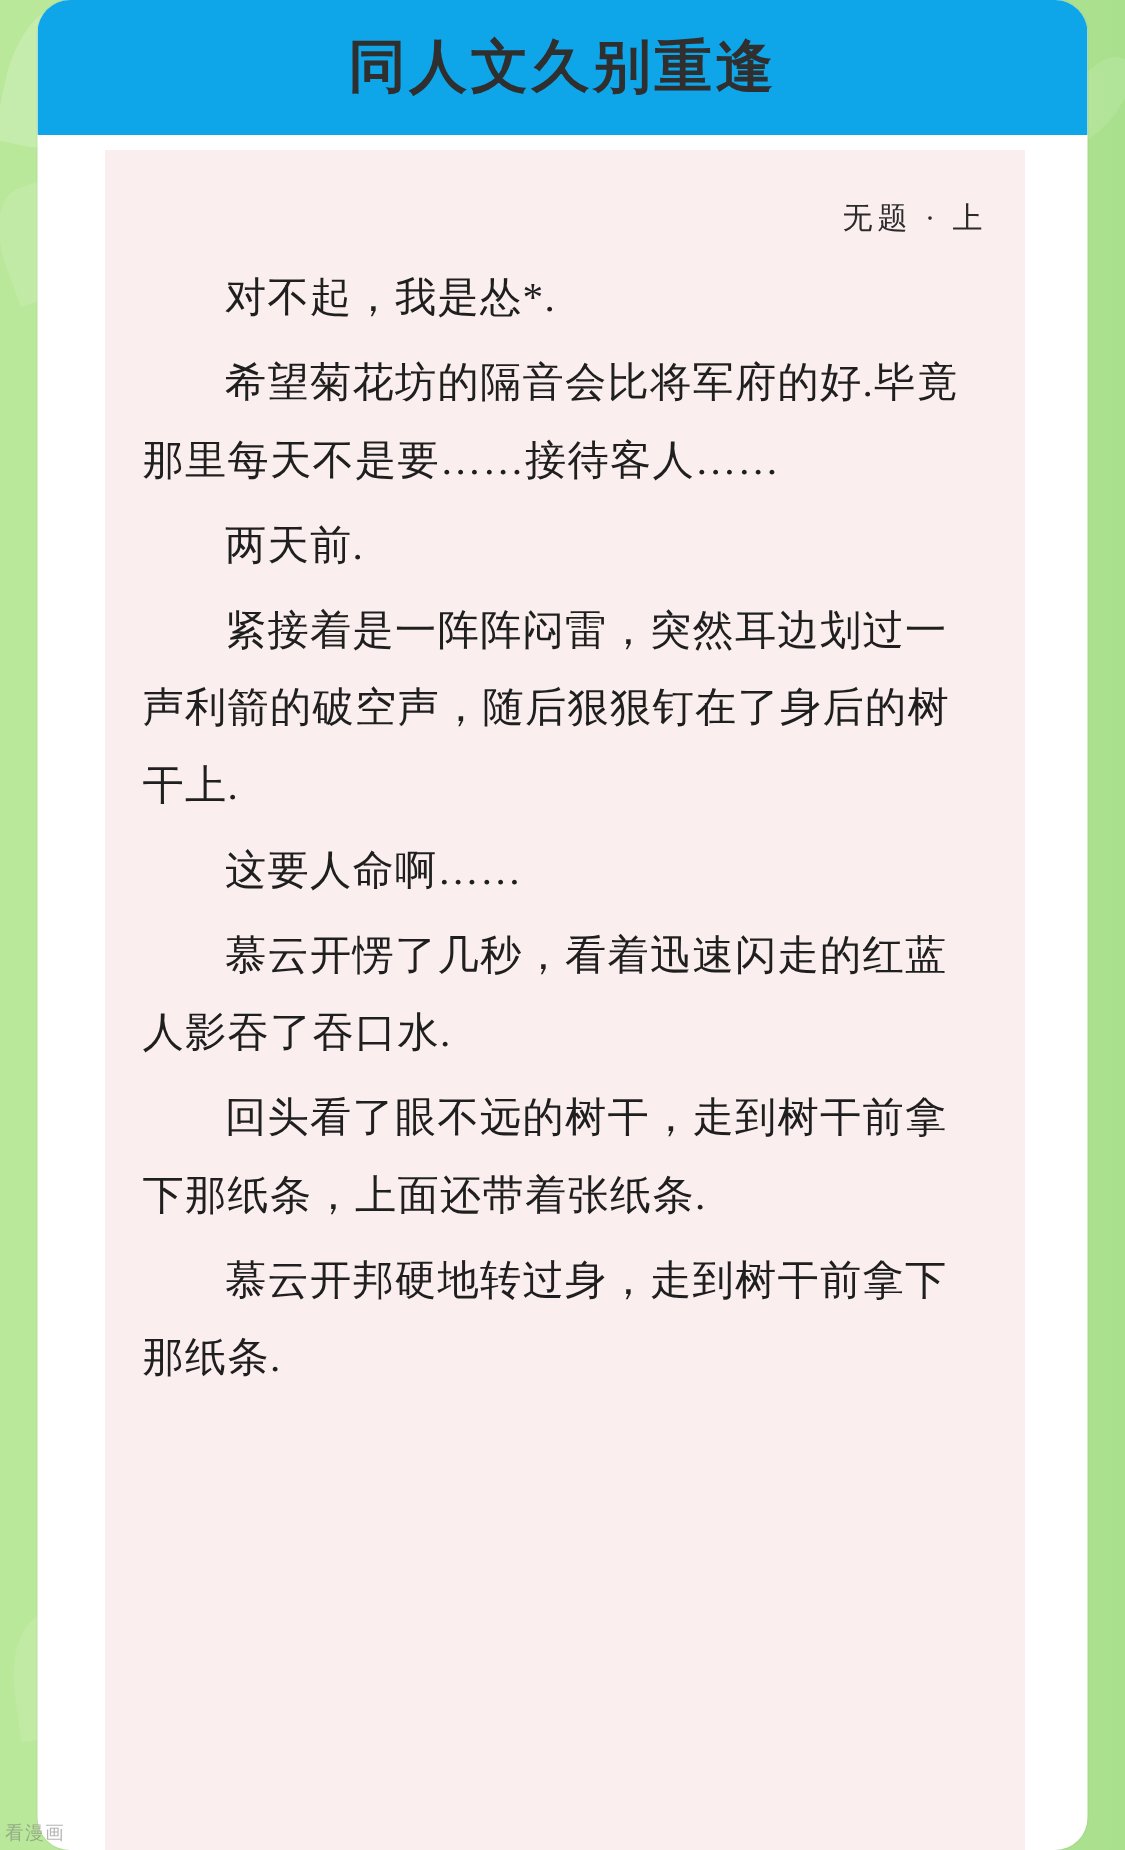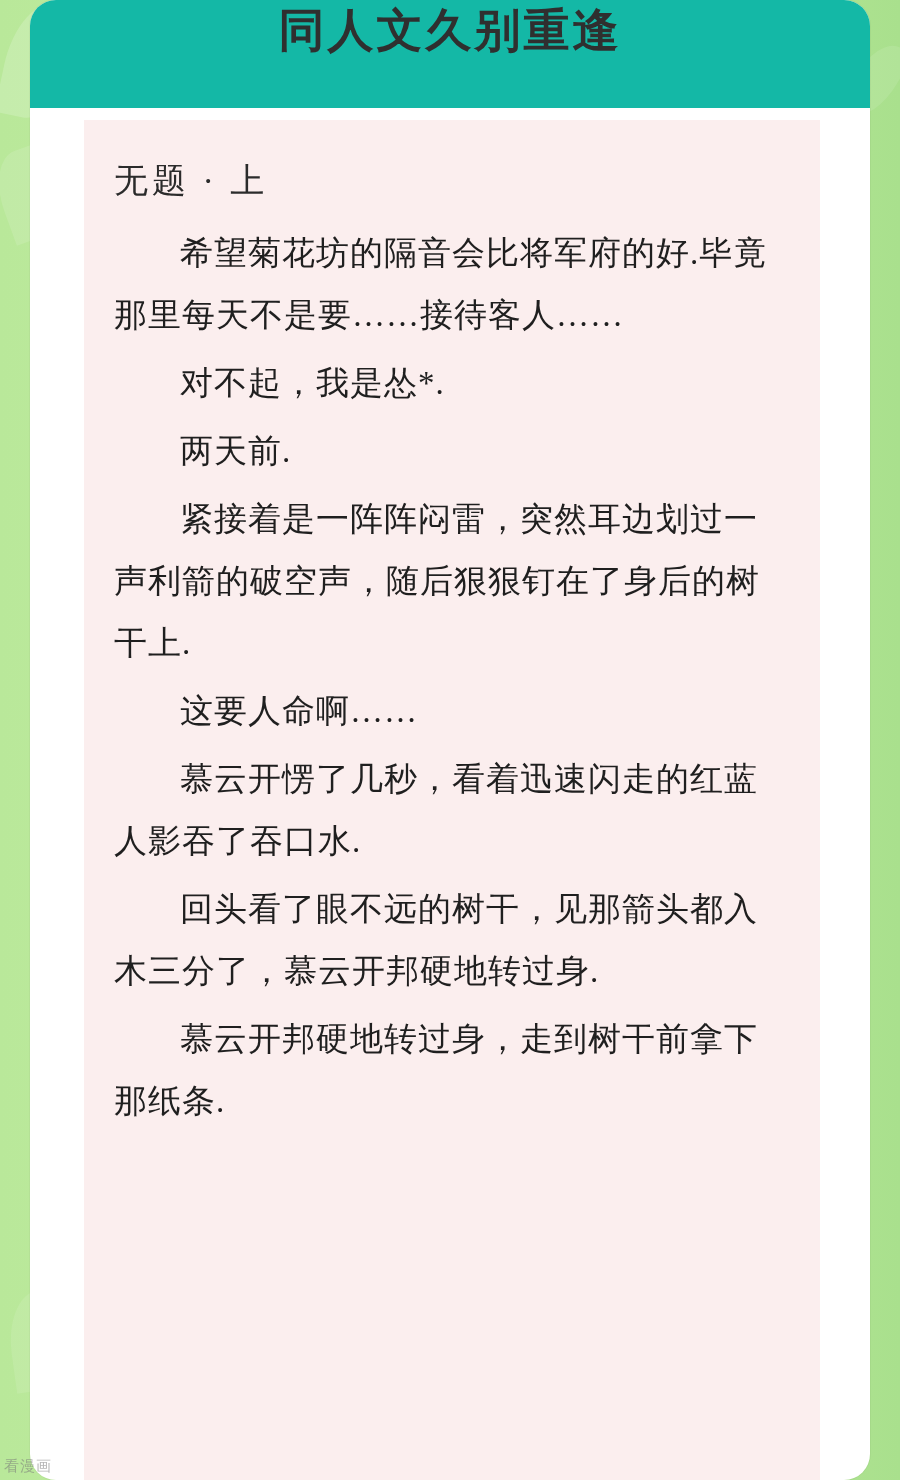--- a/index.html
+++ b/index.html
@@ -38,43 +38,44 @@
     width: 840px;
     height: 1480px;
     background: #ffffff;
     border-radius: 26px;
     box-shadow: 0 0 0 1px rgba(0,0,0,0.03);
     overflow: hidden;
   }
   .title-bar {
     height: 108px;
     display: flex;
+    align-items: center;
     justify-content: center;
-    background: #14b8a6;
+    background: #0ea5e9;
   }
   .title-bar .title {
     font-family: "Liberation Sans", "DejaVu Sans", sans-serif;
     font-weight: bold;
     font-size: 46px;
     letter-spacing: 3px;
     color: #2f2f2f;
   }
   .paper {
     position: absolute;
     left: 54px;
     top: 120px;
     width: 736px;
     bottom: 0;
     background: #fbeeee;
     padding: 26px 30px 0 30px;
     box-sizing: border-box;
   }
   .subtitle {
-    text-align: left;
-    font-size: 34px;
+    text-align: right;
+    font-size: 24px;
     color: #2b2b2b;
     letter-spacing: 4px;
     margin: 12px 0 18px 0;
     font-family: "Liberation Serif", "DejaVu Serif", serif;
   }
   .body-text p {
     margin: 0 0 6px 0;
     font-size: 33px;
     line-height: 62px;
     color: #1f1f1f;
@@ -104,27 +105,27 @@
 
   <div class="card">
 
     <div class="title-bar">
       <div class="title">同人文久别重逢</div>
     </div>
 
     <div class="paper">
       <div class="subtitle">无题 · 上</div>
       <div class="body-text">
+        <p>对不起，我是怂*.</p>
         <p>希望菊花坊的隔音会比将军府的好.毕竟那里每天不是要……接待客人……</p>
-        <p>对不起，我是怂*.</p>
         <p>两天前.</p>
         <p>紧接着是一阵阵闷雷，突然耳边划过一声利箭的破空声，随后狠狠钉在了身后的树干上.</p>
         <p>这要人命啊……</p>
         <p>慕云开愣了几秒，看着迅速闪走的红蓝人影吞了吞口水.</p>
-        <p>回头看了眼不远的树干，见那箭头都入木三分了，慕云开邦硬地转过身.</p>
+        <p>回头看了眼不远的树干，走到树干前拿下那纸条，上面还带着张纸条.</p>
         <p>慕云开邦硬地转过身，走到树干前拿下那纸条.</p>
       </div>
     </div>
 
   </div>
 
   <div class="watermark">看漫画</div>
 </div>
 
 </body></html>

